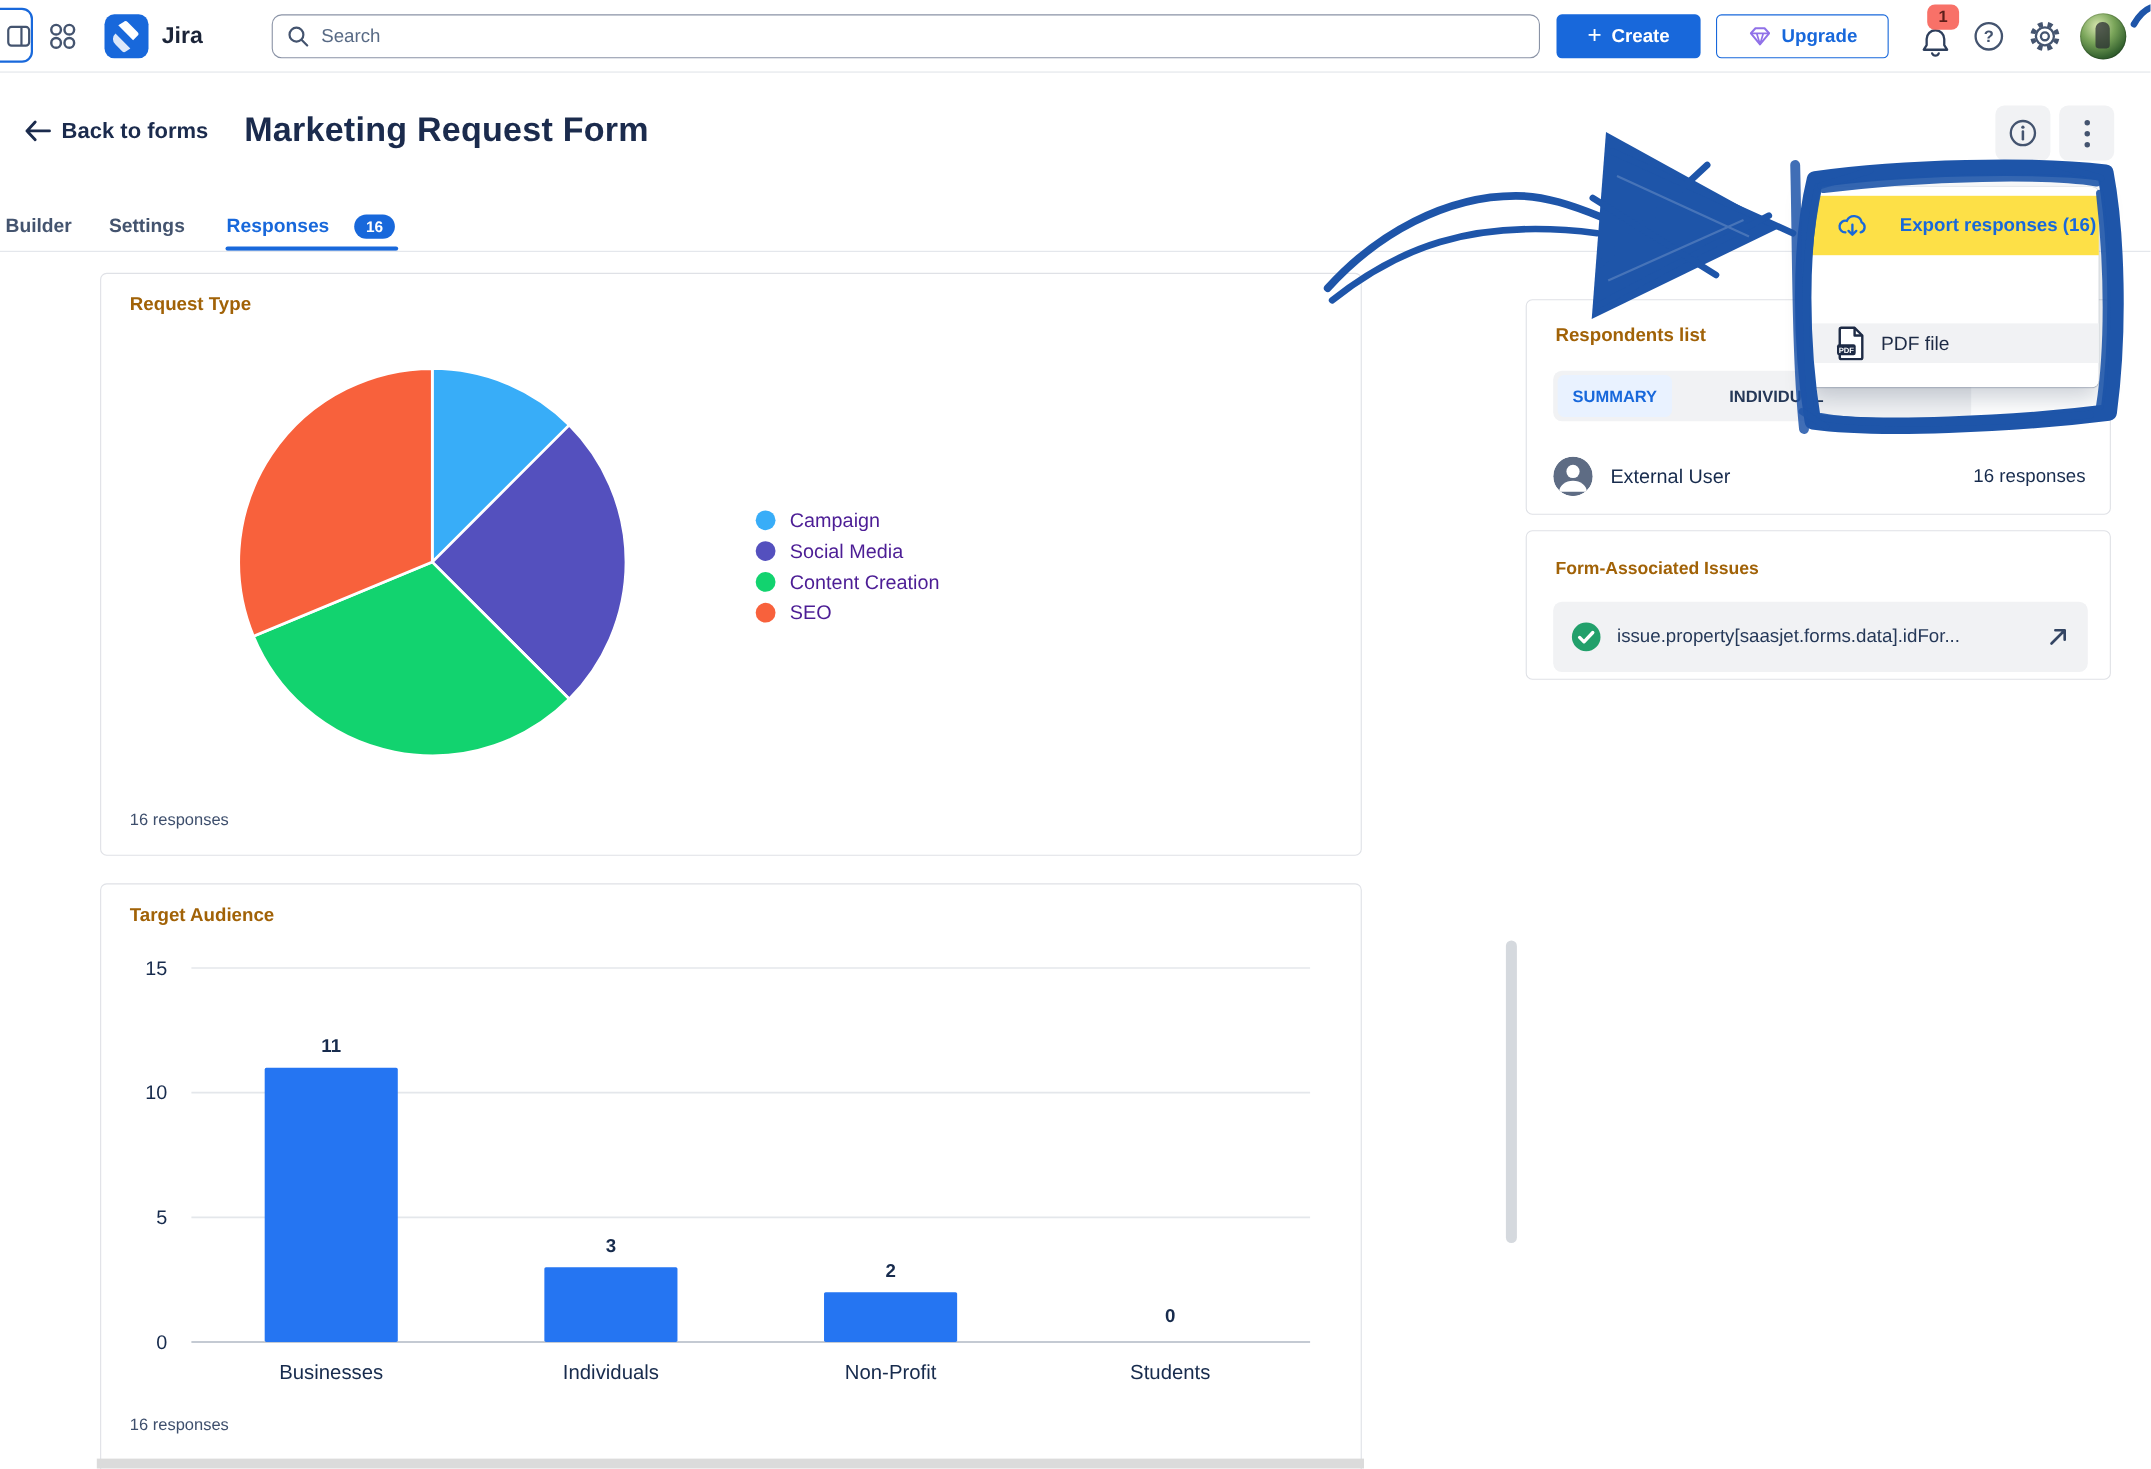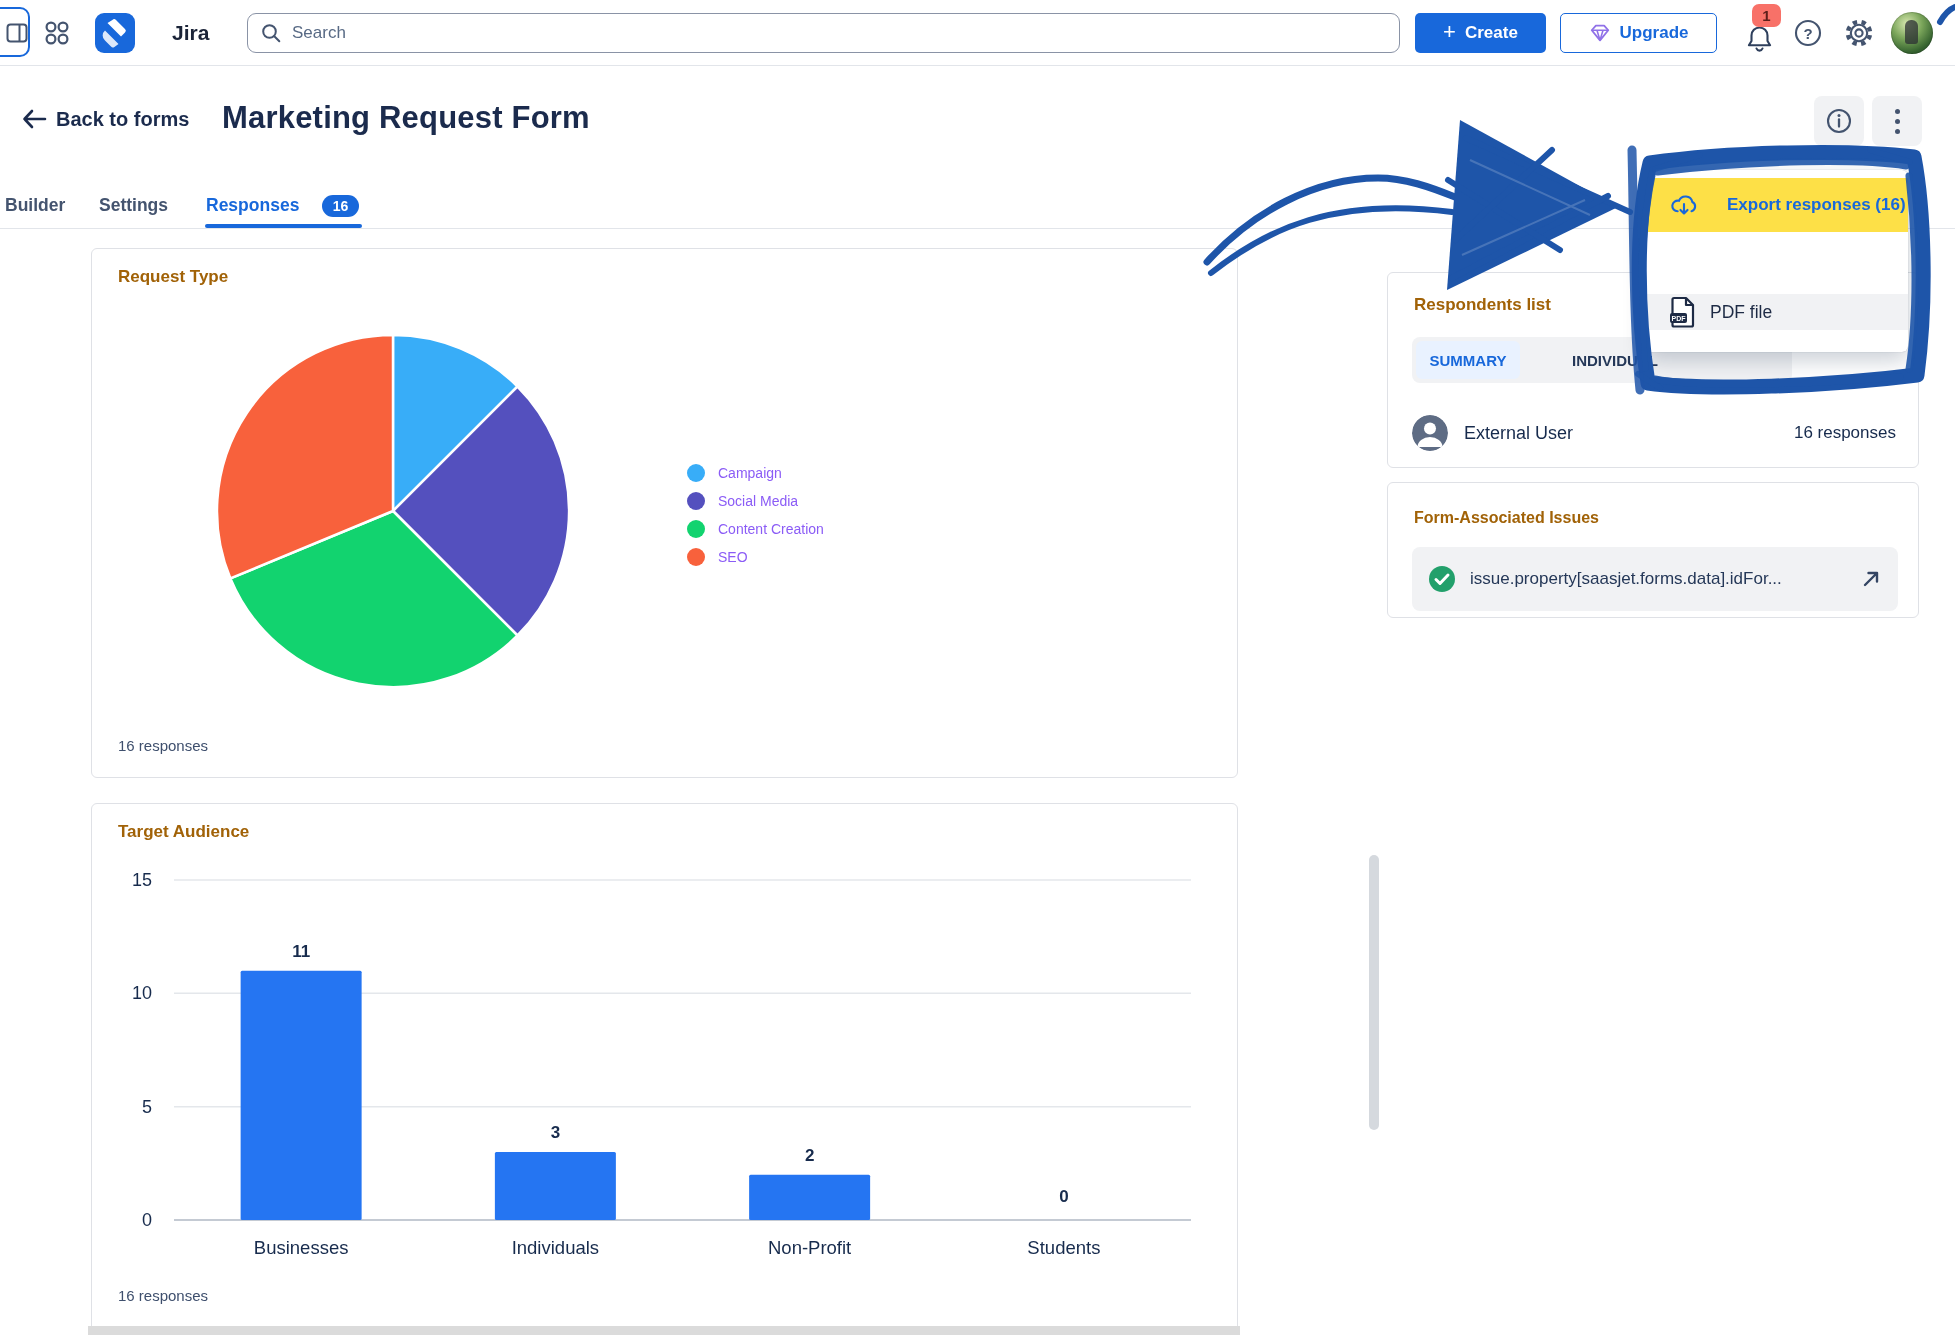--- a/index.html
+++ b/index.html
@@ -7,21 +7,21 @@
               font-family:"Liberation Sans", sans-serif; color:#172B4D; }
   .abs { position:absolute; }
   
   #topnav { position:absolute; left:0; top:0; width:1955px; height:66px; background:#fff;
             border-bottom:1px solid #E2E5EA; z-index:5; }
   #cutoff-btn { position:absolute; left:-16px; top:7px; width:46px; height:50px;
                 border:2px solid #1868DB; border-radius:10px; background:#fff; }
   #grid-icon { position:absolute; left:44px; top:20px; }
   #jira-tile { position:absolute; left:95px; top:13px; width:40px; height:40px;
                background:#1868DB; border-radius:9px; }
-  #jira-name { position:absolute; left:147px; top:21px; font-size:21px; font-weight:800; color:#1B2438;margin-left:25px; }
+  #jira-name { position:absolute; left:147px; top:21px; font-size:21px; font-weight:800; color:#1B2438; }
   #searchbar { position:absolute; left:247px; top:13px; width:1153px; height:40px;
                border:1.5px solid #8A93A6; border-radius:9px; background:#fff;
                display:flex; align-items:center; padding:0 12px; gap:10px; }
   #searchbar span { font-size:17px; color:#586A85; }
   #create-btn { position:absolute; left:1415px; top:13px; width:131px; height:40px;
                 background:#1868DB; border-radius:5px; color:#fff; font-size:17px; font-weight:700;
                 display:flex; align-items:center; justify-content:center; gap:9px; }
   #create-btn .plus { font-size:22px; font-weight:400; margin-top:-2px; }
   #upgrade-btn { position:absolute; left:1560px; top:13px; width:157px; height:40px;
                  background:#fff; border:1.5px solid #1868DB; border-radius:5px; color:#1868DB;
@@ -57,21 +57,21 @@
   
   .card { position:absolute; background:#fff; border:1px solid #DFE1E6; border-radius:6px; }
   #pie-card { left:91px; top:248px; width:1147px; height:530px; }
   #bar-card { left:91px; top:803px; width:1147px; height:540px; }
   .card-title { position:absolute; left:26px; top:18px; font-size:17px; font-weight:700; color:#a16207; }
   .card-footer { position:absolute; left:26px; font-size:15px; color:#3E4F6D; }
   #pie-svg { position:absolute; left:123px; top:84px; }
   #pie-legend { position:absolute; left:595px; top:210px; }
   .legend-item { display:flex; align-items:center; height:28px; gap:13px; }
   .legend-dot { width:18px; height:18px; border-radius:50%; }
-  .legend-label { font-size:14px; color:#8b5cf6; }
+  .legend-label { font-size:18px; color:#4c1d95; }
   
   #resp-card { left:1387px; top:272px; width:532px; height:196px; }
   #issues-card { left:1387px; top:482px; width:532px; height:136px; }
   #seg-control { position:absolute; left:24px; top:64px; width:380px; height:46px;
                  background:#F1F2F4; border-radius:8px; display:flex; align-items:center; padding:4px; }
   #seg-summary { width:104px; height:38px; background:#E9F2FF; border-radius:6px; color:#1868DB;
                  font-size:15px; font-weight:700; display:flex; align-items:center; justify-content:center; }
   #seg-individual { font-size:15px; font-weight:700; color:#253858; margin-left:52px; }
   #user-row { position:absolute; left:24px; top:140px; width:484px; height:40px;
               display:flex; align-items:center; gap:16px; }

